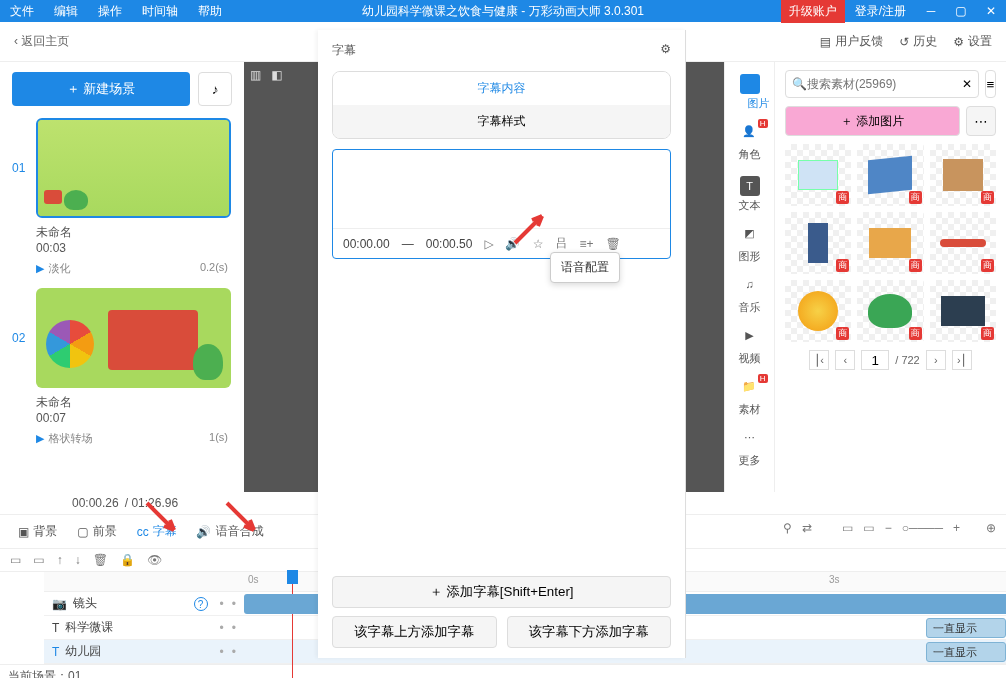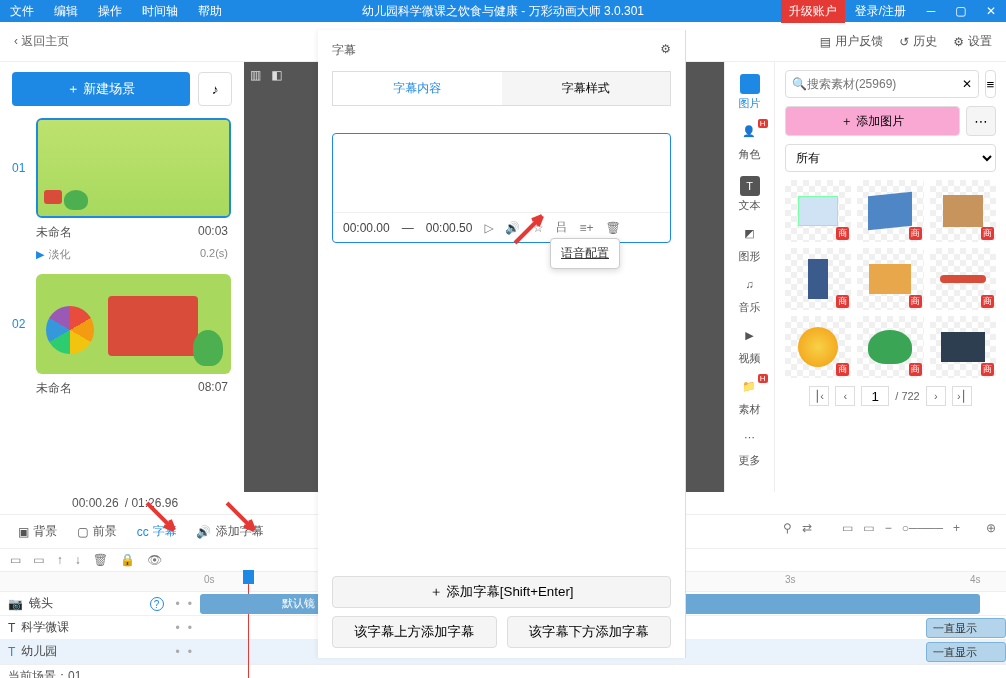--- a/index.html
+++ b/index.html
@@ -18,28 +18,28 @@
 .main { display: flex; height: 430px; }
 .left-panel { width: 244px; padding: 10px 12px; overflow: hidden; }
 .new-scene-row { display: flex; gap: 8px; margin-bottom: 12px; }
 .new-scene-btn { flex: 1; background: #1e88e5; color: #fff; border: none; height: 34px; border-radius: 4px; font-size: 13px; cursor: pointer; }
 .music-btn { width: 34px; height: 34px; border: 1px solid #ddd; border-radius: 4px; background: #fff; cursor: pointer; }
 .scene-block { margin-bottom: 10px; }
 .scene-row { display: flex; align-items: center; gap: 8px; }
 .scene-num { color: #1e88e5; font-size: 12px; width: 16px; }
 .scene-thumb { width: 195px; height: 100px; border-radius: 6px; border: 2px solid transparent; background: #a8d95e; position: relative; overflow: hidden; }
 .scene-thumb.active { border-color: #1e88e5; }
-.scene-info { display: flex; justify-content: space-between; padding: 6px 4px 4px 24px; color: #555; font-size: 12px; }
+.scene-info { display: flex; justify-content: space-between; padding: 6px 4px 4px 24px; color: #555; font-size: 12px; flex-direction: column; }
 .scene-trans { display: flex; justify-content: space-between; padding: 2px 4px 2px 24px; color: #888; font-size: 11px; }
 .scene-trans .play-ico { color: #1e88e5; margin-right: 4px; }
 .canvas-area { flex: 1; background: #555; position: relative; }
 .canvas-tools { position: absolute; top: 6px; left: 6px; display: flex; gap: 10px; color: #ddd; }
 .right-rail { width: 50px; background: #fff; border-left: 1px solid #eee; display: flex; flex-direction: column; align-items: center; padding-top: 8px; gap: 6px; }
 .rail-item { width: 40px; text-align: center; font-size: 11px; color: #555; cursor: pointer; padding: 4px 0; position: relative; }
-.rail-item.active { color: #1e88e5; }
+.rail-item.active { color: #1e88e5; text-align: right; }
 .rail-item .badge { position: absolute; top: -2px; right: 2px; background: #e53935; color: #fff; font-size: 8px; border-radius: 2px; padding: 0 2px; }
 .rail-ico { width: 20px; height: 20px; margin: 0 auto 2px; border-radius: 3px; }
 .asset-panel { width: 232px; padding: 8px 10px; border-left: 1px solid #eee; }
 .search-row { display: flex; gap: 6px; margin-bottom: 8px; }
 .search-box { flex: 1; display: flex; align-items: center; border: 1px solid #ddd; border-radius: 4px; padding: 0 6px; height: 28px; }
 .search-box input { border: none; outline: none; flex: 1; font-size: 12px; }
 .filter-btn { width: 28px; height: 28px; border: 1px solid #ddd; border-radius: 4px; background: #fff; }
 .add-img-row { display: flex; gap: 6px; margin-bottom: 8px; }
 .add-img-btn { flex: 1; height: 30px; background: #f9a8d4; border: 1px solid #ddd; border-radius: 4px; font-size: 12px; }
 .more-btn { width: 30px; height: 30px; background: #f5f5f5; border: 1px solid #ddd; border-radius: 4px; }
@@ -49,37 +49,37 @@
 .asset-cell .corner { position: absolute; bottom: 2px; right: 2px; background: #e53935; color: #fff; font-size: 9px; padding: 0 2px; border-radius: 2px; }
 .pager { display: flex; align-items: center; justify-content: center; gap: 6px; margin-top: 8px; font-size: 11px; color: #666; }
 .pager .pg-btn { width: 20px; height: 20px; border: 1px solid #ddd; background: #fff; display: flex; align-items: center; justify-content: center; cursor: pointer; }
 .pager input { width: 28px; height: 20px; text-align: center; border: 1px solid #ddd; }
 .timecode-row { padding: 4px 12px; color: #555; display:flex; gap:6px; }
 .tab-row { display: flex; border-top: 1px solid #eee; border-bottom: 1px solid #eee; padding: 0 8px; position: relative; }
 .tab-row .tab { padding: 8px 10px; color: #555; cursor: pointer; display: flex; align-items: center; gap: 4px; }
 .tab-row .tab.active { color: #1e88e5; }
 .tab-row .right-ctrls { position: absolute; right: 10px; top: 6px; display: flex; gap: 10px; color: #777; align-items:center; }
 .timeline-toolbar { display: flex; align-items: center; gap: 12px; padding: 4px 10px; color: #777; border-bottom: 1px solid #eee; }
-.timeline { position: relative; }
+.timeline { position: relative; padding-left: 44px; }
 .ruler { height: 20px; background: #fafafa; border-bottom: 1px solid #eee; position: relative; }
 .ruler .mark { position: absolute; top: 2px; font-size: 10px; color: #999; }
 .playhead { position: absolute; top: 0; width: 1px; height: 120px; background: #e53935; }
 .playhead .handle { position: absolute; top: -2px; left: -5px; width: 11px; height: 14px; background: #1e88e5; }
 .track-row { display: flex; height: 24px; align-items: center; border-bottom: 1px solid #f0f0f0; }
 .track-label { width: 200px; display: flex; align-items: center; gap: 6px; padding: 0 8px; color: #444; }
 .track-label .q { color: #1e88e5; border: 1px solid #1e88e5; border-radius: 50%; width: 14px; height: 14px; text-align: center; line-height: 13px; font-size: 10px; margin-left: auto; }
 .track-icons { color: #aaa; display: flex; gap: 8px; margin-left: 6px; }
 .track-body { flex: 1; position: relative; height: 100%; }
 .clip { position: absolute; top: 2px; height: 20px; border-radius: 3px; font-size: 11px; color: #fff; padding: 2px 6px; }
 .clip.blue { background: #6aa7d4; }
 .clip.display { background: #b3d4ea; color: #333; border: 1px solid #7fb3d5; }
 .footer { padding: 3px 8px; font-size: 12px; color: #555; border-top: 1px solid #eee; }
 .subtitle-panel { position: absolute; left: 318px; top: 30px; width: 368px; height: 628px; background: #fff; border-right: 1px solid #ddd; box-shadow: -2px 0 4px rgba(0,0,0,0.05); display: flex; flex-direction: column; }
 .subtitle-head { display: flex; justify-content: space-between; padding: 12px 14px; color: #555; }
-.sub-tabs { display: flex; margin: 0 14px 27px; border: 1px solid #ddd; border-radius: 0; overflow: hidden; }
+.sub-tabs { display: flex; margin: 0 14px 10px; border: 1px solid #ddd; border-radius: 8px; overflow: hidden; flex-direction: column; }
 .sub-tabs .stab { flex: 1; text-align: center; padding: 8px 0; background: #f5f5f5; cursor: pointer; }
 .sub-tabs .stab.active { background: #fff; color: #1e88e5; }
 .sub-entry { margin: 0 14px; border: 1px solid #1e88e5; border-radius: 4px; overflow: hidden; }
 .sub-text { height: 78px; }
 .sub-controls { display: flex; align-items: center; gap: 12px; padding: 6px 10px; border-top: 1px solid #eee; font-size: 12px; color: #444; }
 .sub-controls .ico { cursor: pointer; color: #777; }
 .sub-controls .ico.blue { color: #1e88e5; }
 .tooltip { position: absolute; background: #fff; border: 1px solid #ccc; border-radius: 4px; padding: 6px 10px; font-size: 12px; color: #333; box-shadow: 0 2px 6px rgba(0,0,0,0.15); }
 .sub-footer { margin-top: auto; padding: 10px 14px; }
 .sub-footer .wide-btn { width: 100%; height: 32px; background: #f5f5f5; border: 1px solid #ddd; border-radius: 4px; margin-bottom: 8px; }
@@ -150,21 +150,25 @@
         <div class="scene-thumb">
           <div class="thumb-content" style="background:#a8d95e;">
             <div style="position:absolute;left:8px;top:30px;width:48px;height:48px;border-radius:50%;background:conic-gradient(#e74c3c 0 60deg,#f39c12 60deg 120deg,#f1c40f 120deg 180deg,#2ecc71 180deg 240deg,#3498db 240deg 300deg,#9b59b6 300deg 360deg);"></div>
             <div style="position:absolute;left:70px;top:20px;width:90px;height:60px;background:#d94c3a;border-radius:4px;"></div>
             <div style="position:absolute;right:6px;bottom:6px;width:30px;height:36px;background:#4caf50;border-radius:50% 50% 40% 40%;"></div>
           </div>
         </div>
       </div>
       <div class="scene-info">
         <span>未命名</span>
-        <span>08:07</span>
+        <span>00:07</span>
+      </div>
+      <div class="scene-trans">
+        <span><span class="play-ico">▶</span><span>格状转场</span></span>
+        <span>1(s)</span>
       </div>
     </div>
   </div>
 
   <div class="canvas-area">
     <div class="canvas-tools">
       <span>▥</span>
       <span>◧</span>
     </div>
   </div>
@@ -186,23 +190,20 @@
         <span>🔍</span>
         <input placeholder="搜索素材(25969)" style="">
         <span>✕</span>
       </div>
       <button class="filter-btn">≡</button>
     </div>
     <div class="add-img-row">
       <button class="add-img-btn">＋ 添加图片</button>
       <button class="more-btn">⋯</button>
     </div>
-    <select class="category-sel">
-      <option>所有</option>
-    </select>
     <div class="asset-grid">
       <div class="asset-cell">
           <div style="width:40px;height:30px;background:#cfe3f5;border:1px solid #7fa;"></div>
           <span class="corner">商</span>
         </div>
       <div class="asset-cell">
           <div style="width:44px;height:34px;background:#4f86c6;transform:skewY(-6deg);"></div>
           <span class="corner">商</span>
         </div>
       <div class="asset-cell">
@@ -247,21 +248,21 @@
 
 <div class="timecode-row">
   <span style="margin-left:60px;">00:00.26</span>
   <span>/ 01:26.96</span>
 </div>
 
 <div class="tab-row">
   <div class="tab">▣ <span>背景</span></div>
   <div class="tab">▢ <span>前景</span></div>
   <div class="tab active">cc <span>字幕</span></div>
-  <div class="tab">🔊 <span>添加字幕</span></div>
+  <div class="tab">🔊 <span>语音合成</span></div>
   <div class="right-ctrls">
     <span>⚲</span>
     <span>⇄</span>
     <span style="margin-left:20px;">▭</span>
     <span>▭</span>
     <span>−</span>
     <span>○────</span>
     <span>+</span>
     <span style="margin-left:16px;">⊕</span>
   </div>
@@ -357,21 +358,21 @@
   </div>
   <div class="sub-footer">
     <button class="wide-btn">＋ 添加字幕[Shift+Enter]</button>
     <div class="two">
       <button>该字幕上方添加字幕</button>
       <button>该字幕下方添加字幕</button>
     </div>
   </div>
 </div>
 
-<div class="tooltip" style="left:550px; top:238px;text-decoration:underline;">语音配置</div>
+<div class="tooltip" style="left:550px; top:252px;">语音配置</div>
 
 <svg class="red-arrow" style="left:510px;top:210px;" width="40" height="36">
     <path d="M5 33 L32 6" stroke="#e53935" stroke-width="4"></path>
     <path d="M32 6 L22 10 M32 6 L28 16" stroke="#e53935" stroke-width="4"></path>
   </svg>
 <svg class="red-arrow" style="left:142px;top:500px;" width="40" height="36">
     <path d="M5 3 L32 30" stroke="#e53935" stroke-width="4"></path>
     <path d="M32 30 L22 26 M32 30 L28 20" stroke="#e53935" stroke-width="4"></path>
   </svg>
 <svg class="red-arrow" style="left:222px;top:500px;" width="40" height="36">

